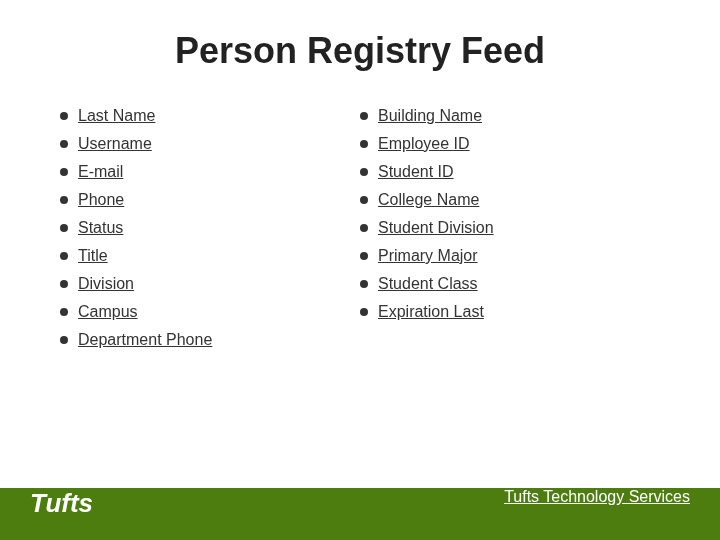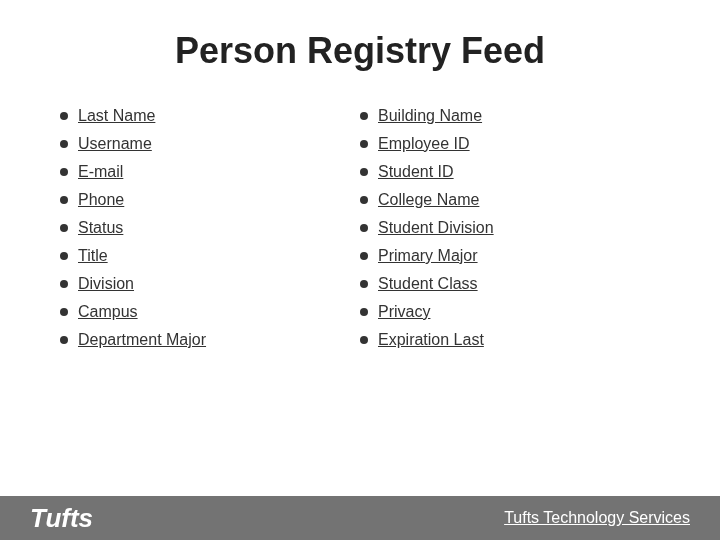--- a/index.html
+++ b/index.html
@@ -52,24 +52,24 @@
       margin-right: 10px;
       margin-top: 5px;
       flex-shrink: 0;
     }
 
     .footer {
       position: absolute;
       bottom: 0;
       left: 0;
       right: 0;
-      height: 44px;
-      background: #737373;
+      height: 52px;
+      background: #4d7c0f;
       display: flex;
-      align-items: center;
+      align-items: flex-start;
       justify-content: space-between;
       padding: 0 30px;
     }
 
     .footer-logo {
       font-size: 26px;
       font-weight: bold;
       color: #ffffff;
       font-style: italic;
     }
@@ -115,21 +115,21 @@
         <li>
           <span class="bullet"></span>
           <span>Division</span>
         </li>
         <li>
           <span class="bullet"></span>
           <span>Campus</span>
         </li>
         <li>
           <span class="bullet"></span>
-          <span>Department Major</span>
+          <span>Department Phone</span>
         </li>
       </ul>
     <ul class="column" id="right-col">
         <li>
           <span class="bullet"></span>
           <span>Building Name</span>
         </li>
         <li>
           <span class="bullet"></span>
           <span>Employee ID</span>
@@ -149,24 +149,20 @@
         <li>
           <span class="bullet"></span>
           <span>Primary Major</span>
         </li>
         <li>
           <span class="bullet"></span>
           <span>Student Class</span>
         </li>
         <li>
           <span class="bullet"></span>
-          <span>Privacy</span>
-        </li>
-        <li>
-          <span class="bullet"></span>
           <span>Expiration Last</span>
         </li>
       </ul>
   </div>
 </div>
 
 <div class="footer">
   <span class="footer-logo">Tufts</span>
   <span class="footer-text">Tufts Technology Services</span>
 </div>

